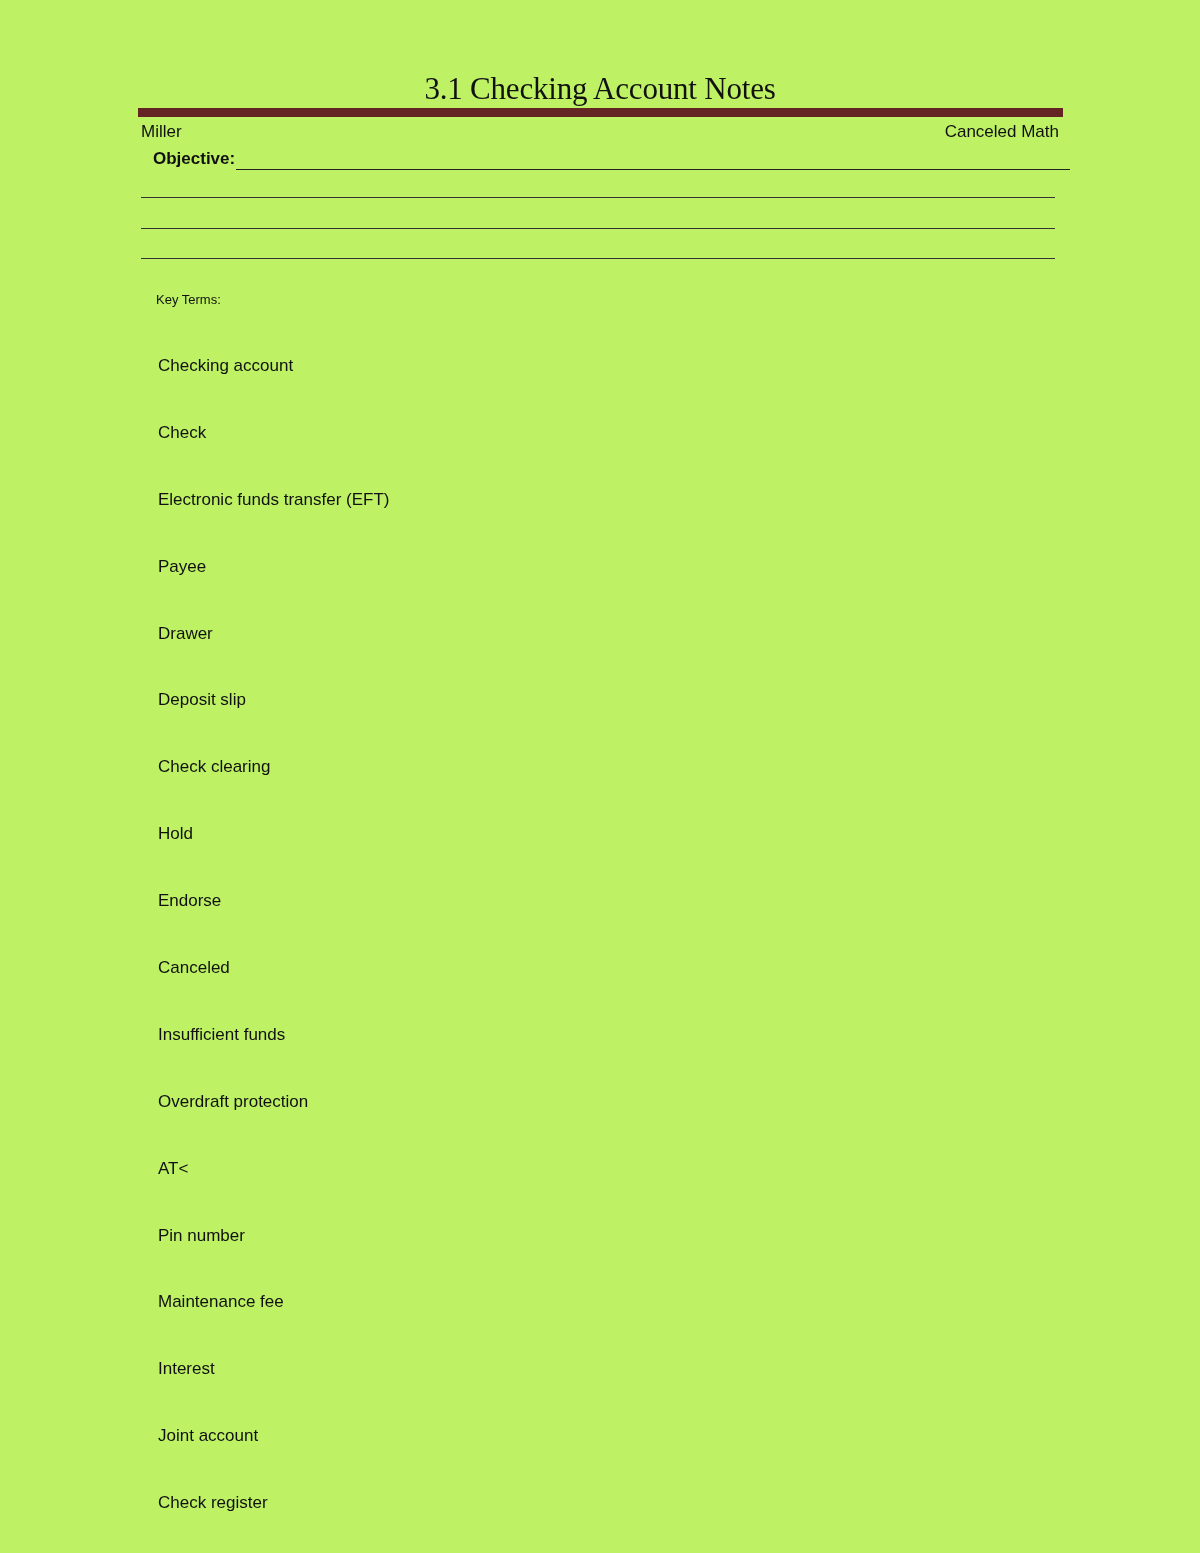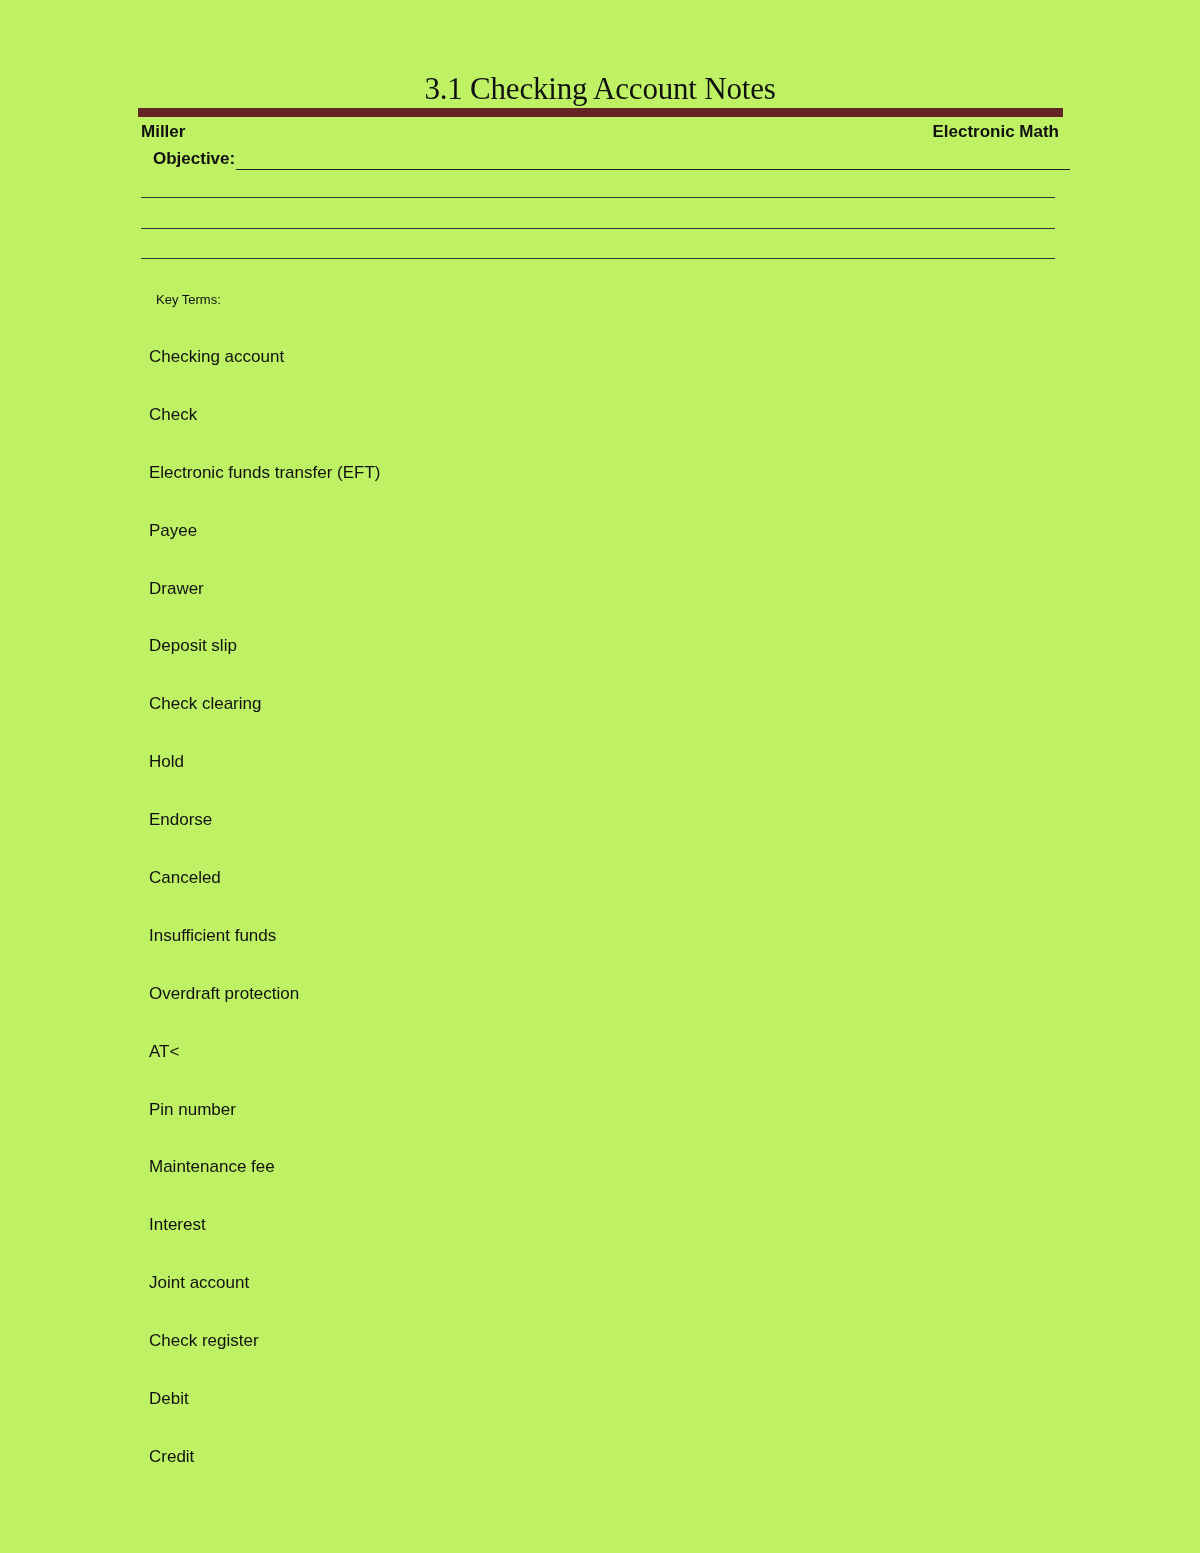--- a/index.html
+++ b/index.html
@@ -45,21 +45,20 @@
       left: 141px;
       top: 121px;
       width: 918px;
       height: 22px;
       font-family: "Liberation Sans", "DejaVu Sans", sans-serif;
       font-size: 17px;
       line-height: 22px;
       color: #111111;
       display: flex;
       justify-content: space-between;
-      font-weight: bold;
     }
     .objective-row {
       position: absolute;
       left: 141px;
       top: 148px;
       width: 917px;
       height: 22px;
       display: flex;
       align-items: flex-end;
       font-family: "Liberation Sans", "DejaVu Sans", sans-serif;
@@ -102,36 +101,36 @@
       margin: 0;
       padding: 0;
       list-style: none;
       font-family: "Liberation Sans", "DejaVu Sans", sans-serif;
       font-size: 17px;
       color: #111111;
     }
     .terms-list li {
       height: 49.9px;
       line-height: 22px;
-      margin: 8px;
+      margin: 17px;
       padding: 0;
     }
   </style>
 </head>
 <body>
 
 <div class="page">
 
   <div class="title">3.1 Checking Account Notes</div>
 
   <div class="title-bar"></div>
 
   <div class="header-row">
     <span>Miller</span>
-    <span>Electronic Math</span>
+    <span>Canceled Math</span>
   </div>
 
   <div class="objective-row">
     <span class="objective-label">Objective:</span>
     <span class="objective-fill"></span>
   </div>
 
   <div class="write-line" style="top:197px;"></div>
   <div class="write-line" style="top:228px;"></div>
   <div class="write-line" style="top:258px;"></div>

